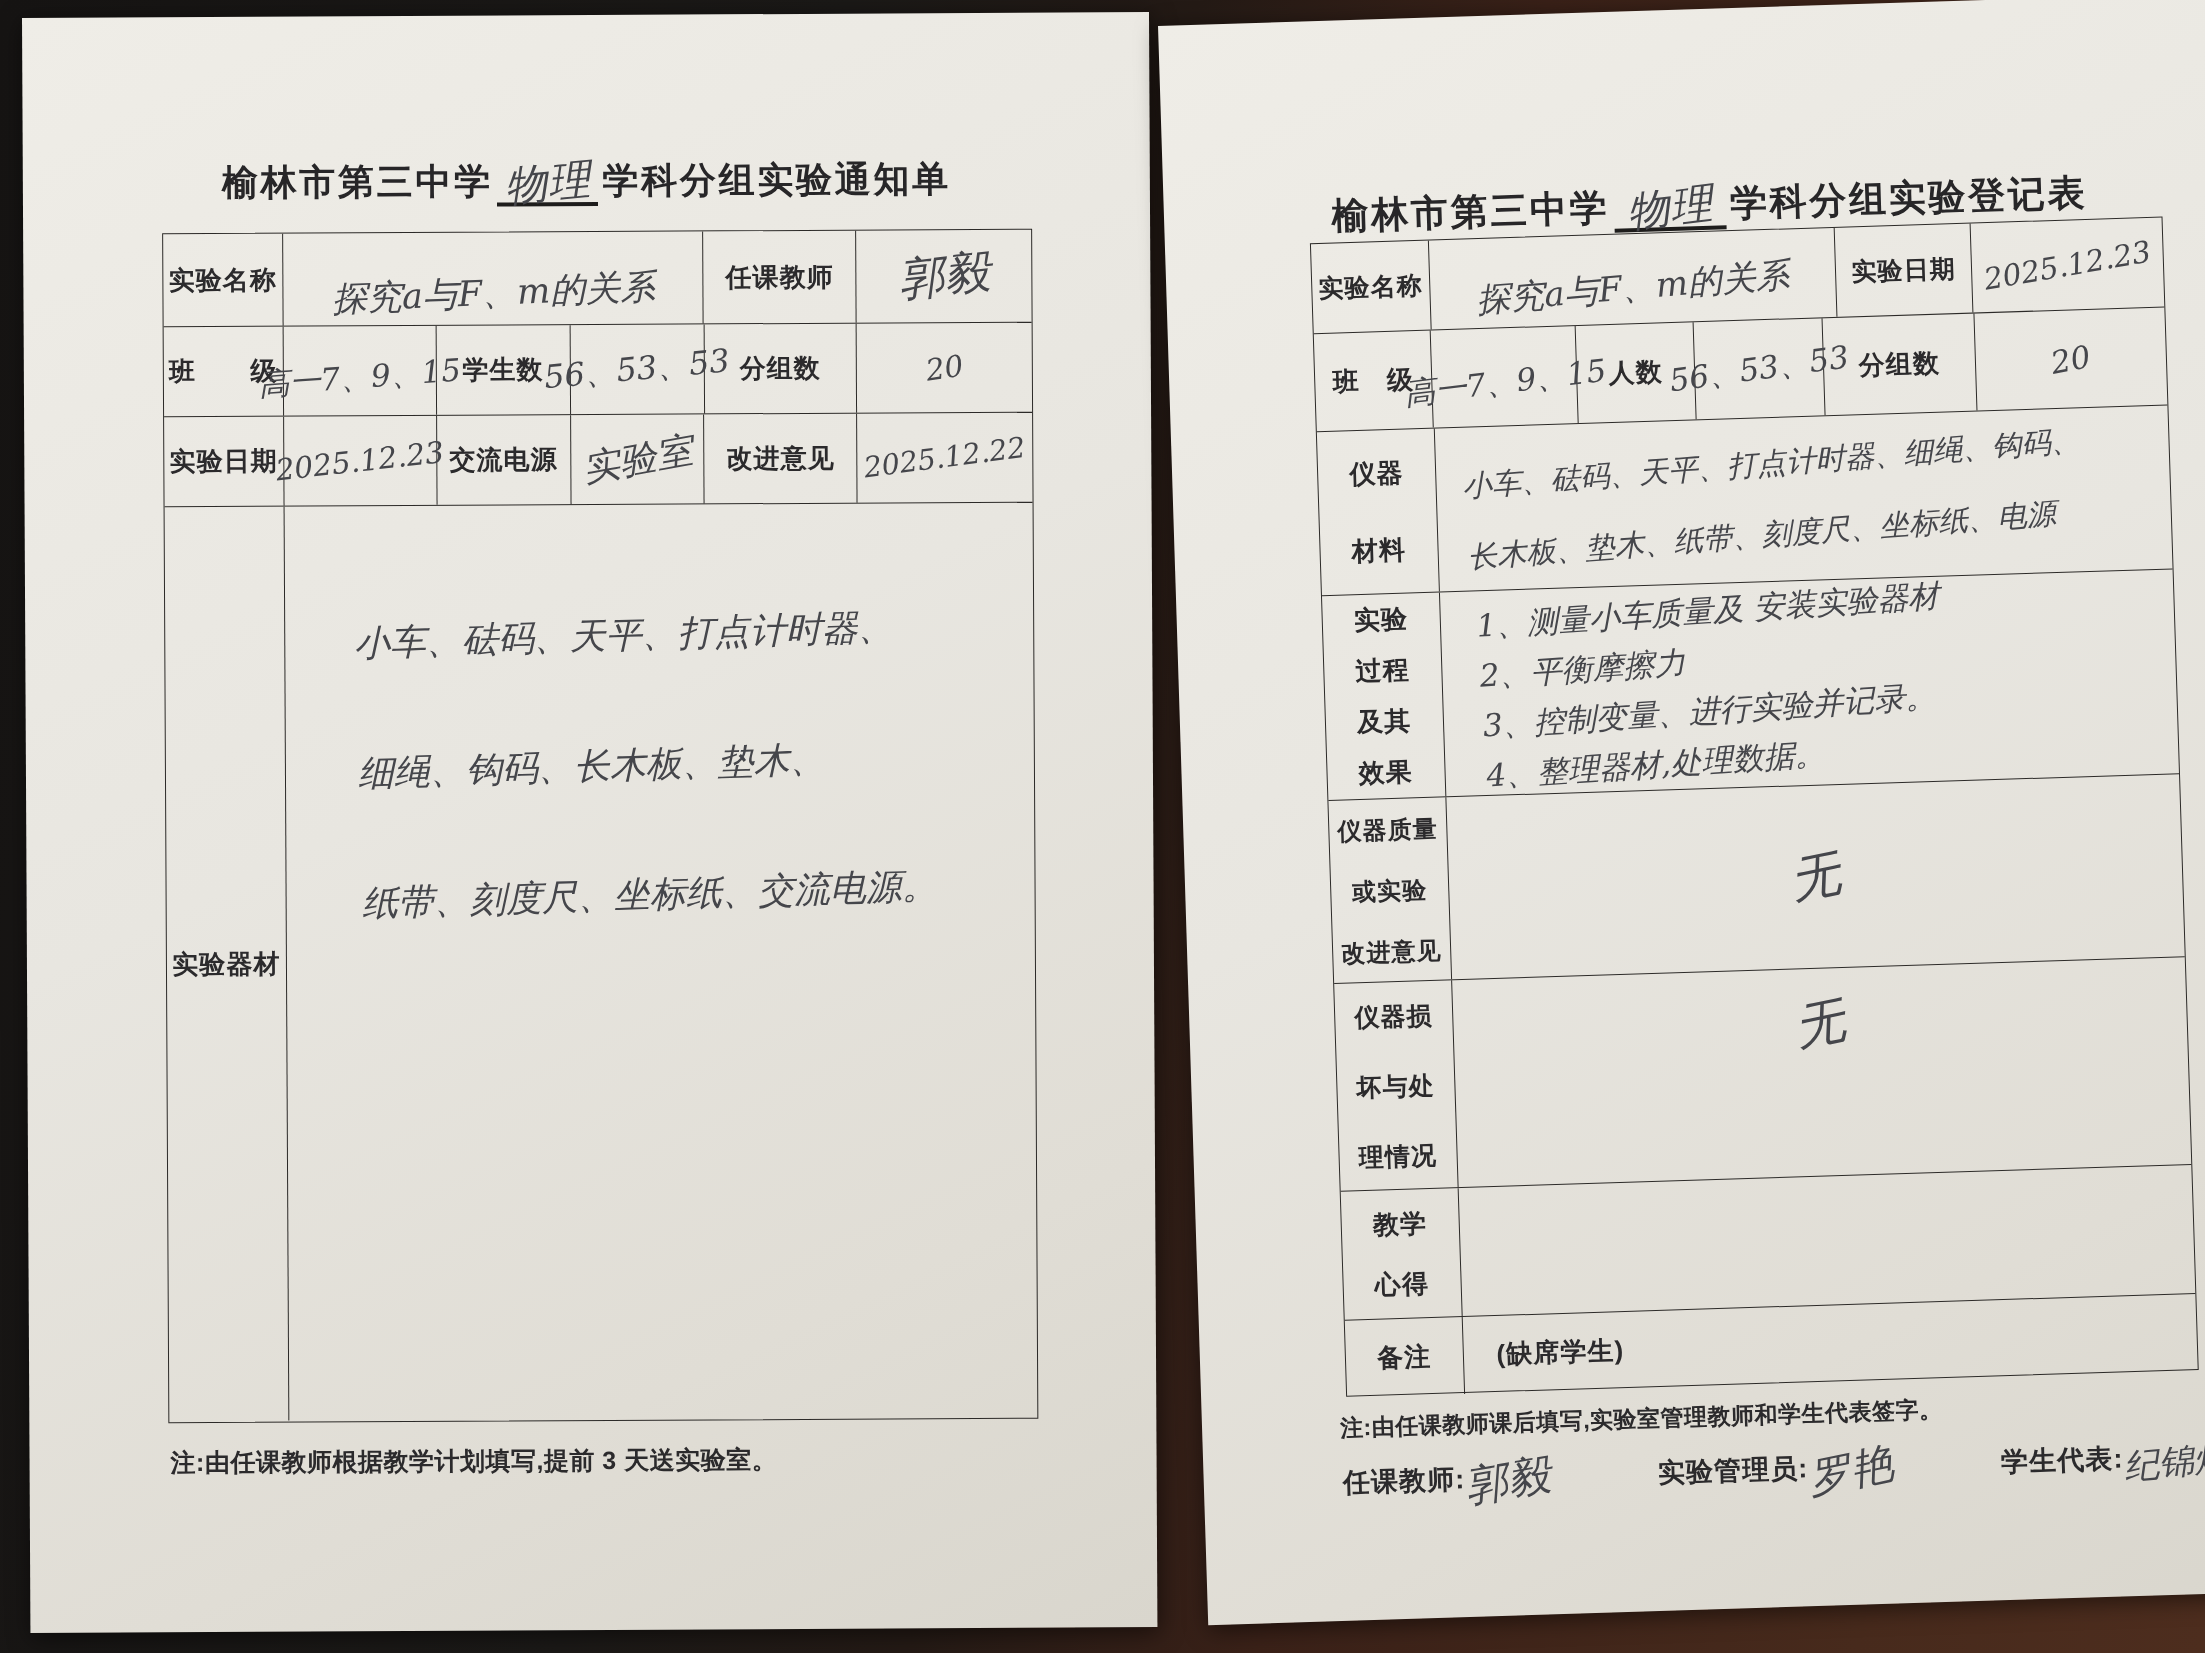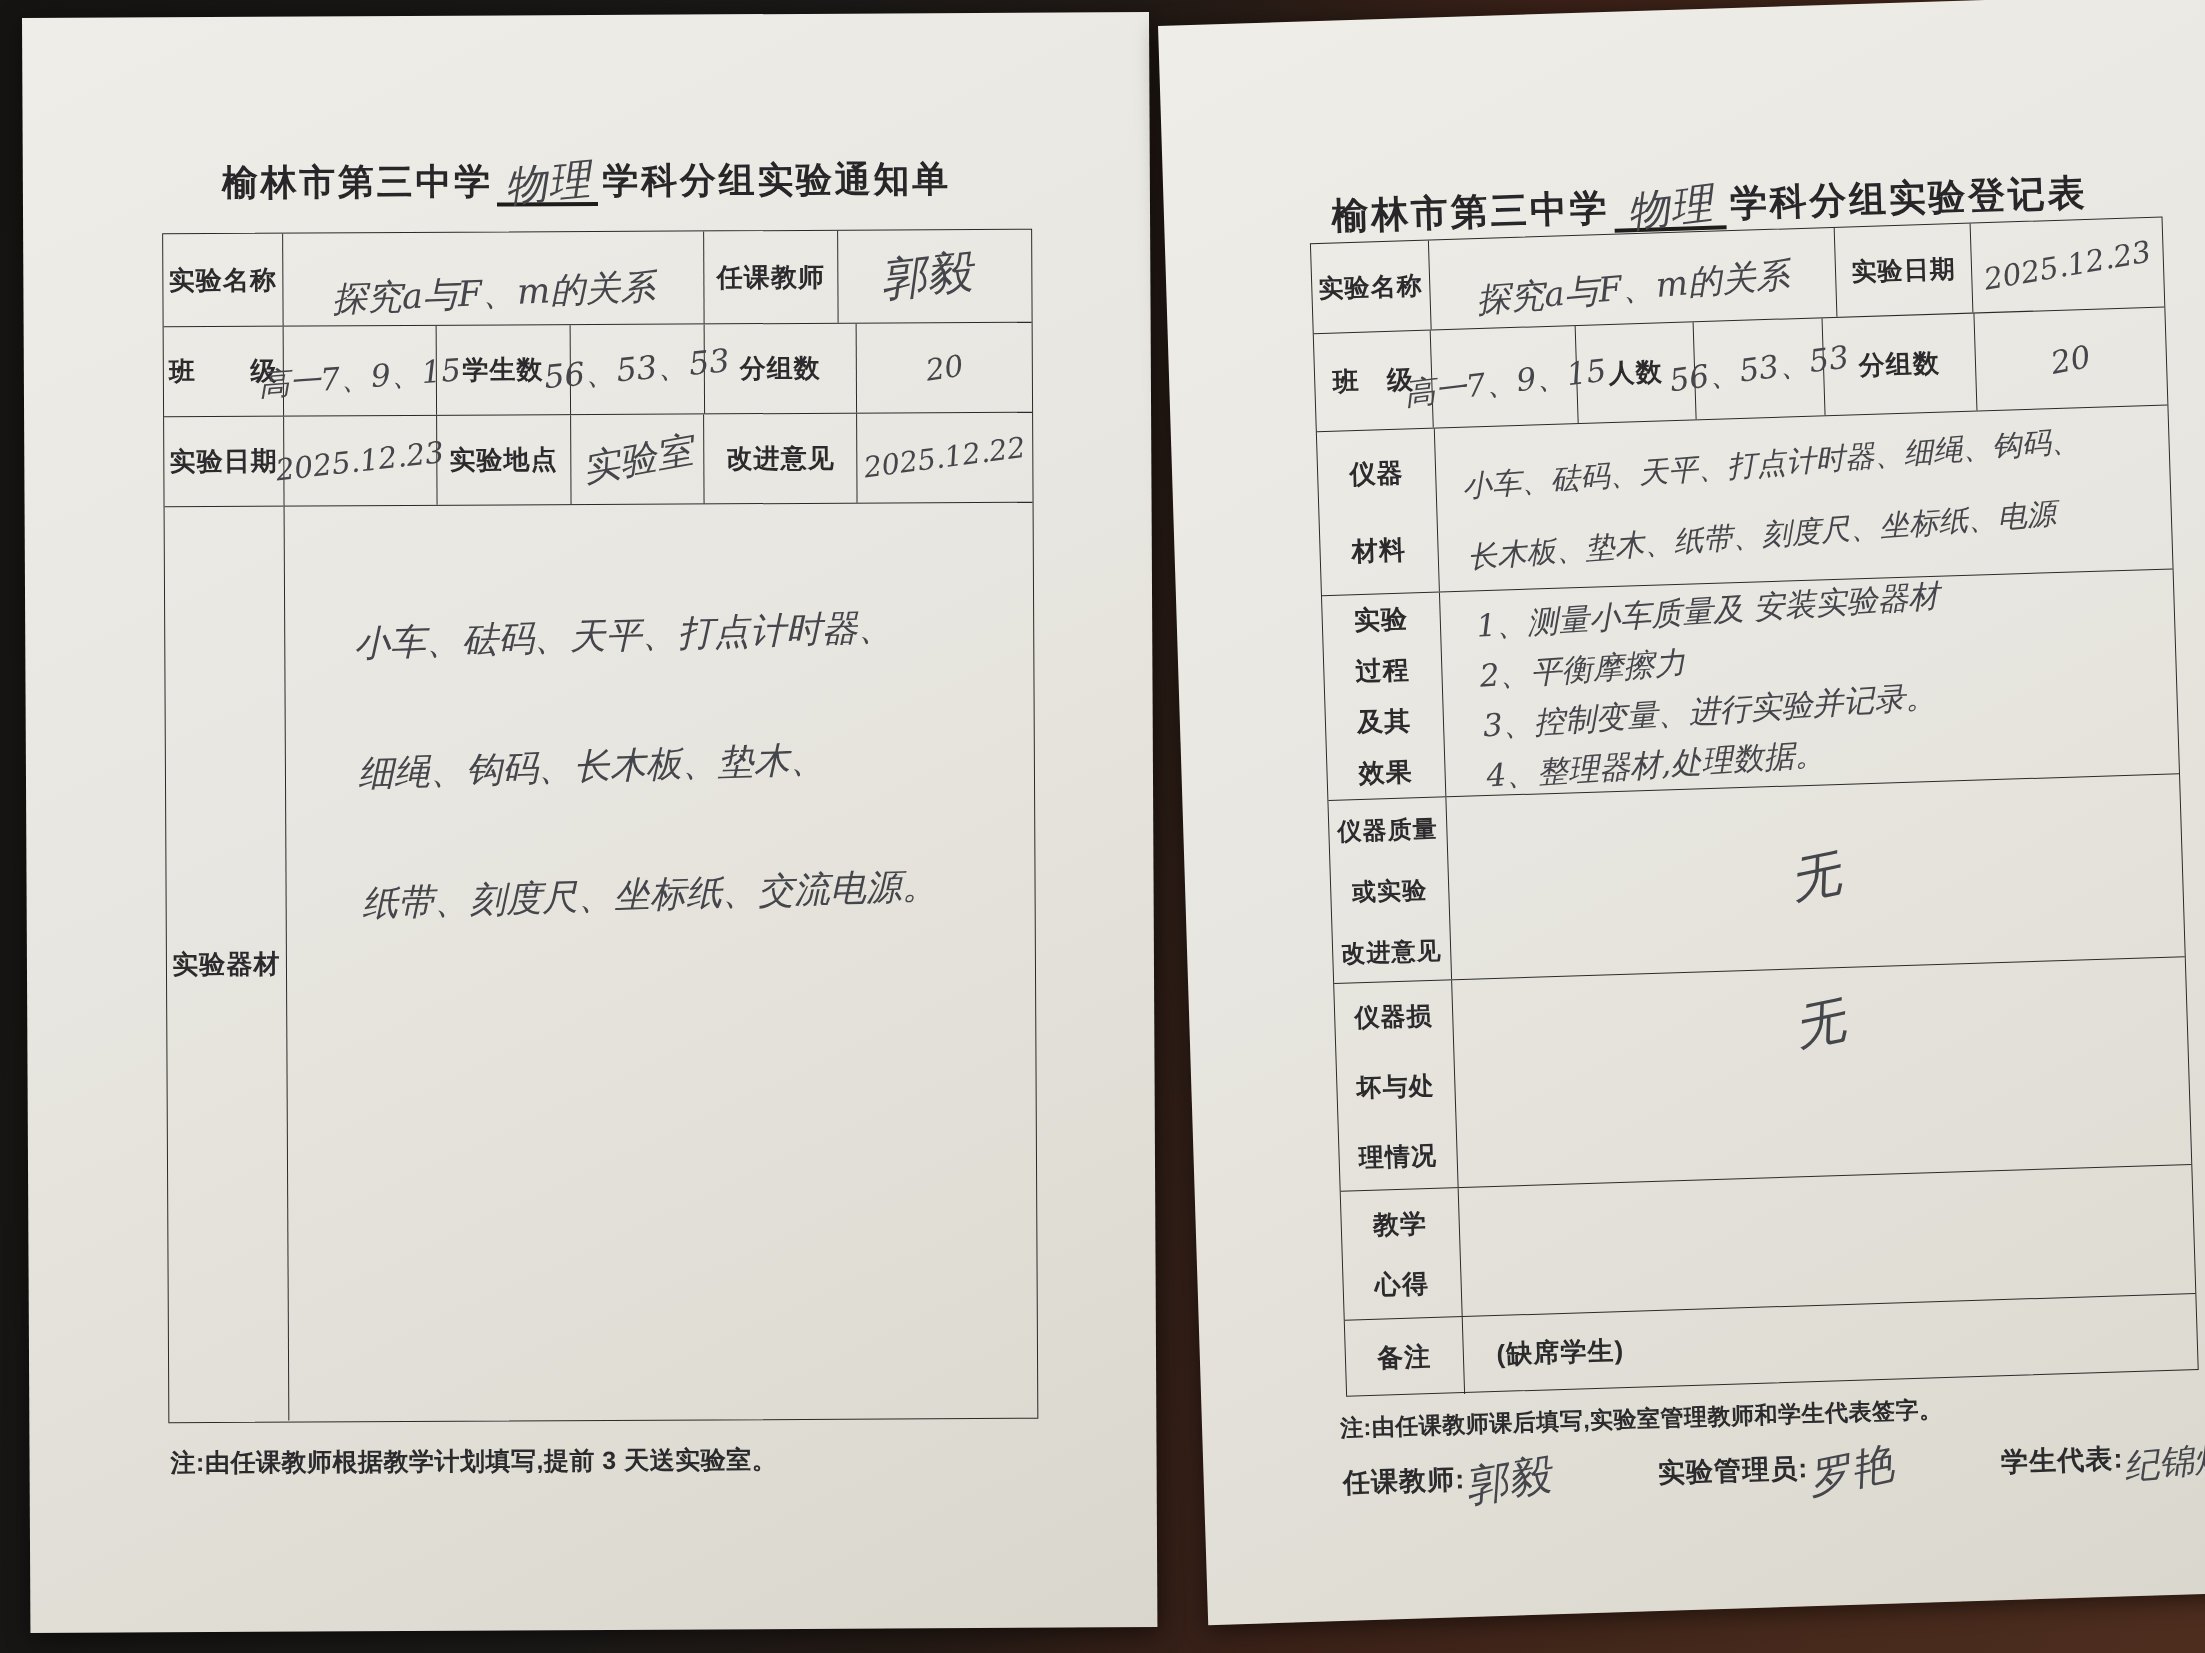--- a/index.html
+++ b/index.html
@@ -66,21 +66,21 @@
       <span>学科分组实验通知单</span>
     </div>
 
     <div class="tbl" style="left:139px;top:216px;width:870px;height:1190px;">
 
       <div class="tr" style="height:93px;">
         <div class="td lbl" style="width:120px;">实验名称</div>
         <div class="td val" style="width:421px;">
           <span class="hw" style="font-size:35px;transform:rotate(-2deg) translateY(14.2px);">探究a与F、m的关系</span>
         </div>
-        <div class="td lbl" style="width:134px;font-family:Liberation Serif, serif;">任课教师</div>
+        <div class="td lbl" style="width:153px;font-family:Liberation Serif, serif;">任课教师</div>
         <div class="td val" style="width:175px;">
           <span class="hw" style="font-size:46px;transform:rotate(-6deg);">郭毅</span>
         </div>
       </div>
 
       <div class="tr" style="height:90px;">
         <div class="td lbl" style="width:120px;">班　　级</div>
         <div class="td val" style="width:153px;">
           <span class="hw" style="font-size:31px;transform:rotate(-4deg) translateY(6.6px);white-space:nowrap;">高一7、9、15</span>
         </div>
@@ -92,21 +92,21 @@
         <div class="td val" style="width:175px;">
           <span class="hw" style="font-size:29.5px;transform:rotate(-8deg);">20</span>
         </div>
       </div>
 
       <div class="tr" style="height:90px;">
         <div class="td lbl" style="width:120px;">实验日期</div>
         <div class="td val" style="width:153px;">
           <span class="hw" style="font-size:29.5px;transform:rotate(-6deg);white-space:nowrap;">2025.12.23</span>
         </div>
-        <div class="td lbl" style="width:134px;">实验地点</div>
+        <div class="td lbl" style="width:134px;">交流电源</div>
         <div class="td val" style="width:134px;">
           <span class="hw" style="font-size:37px;transform:rotate(-10deg);">实验室</span>
         </div>
         <div class="td lbl" style="width:153px;">改进意见</div>
         <div class="td val" style="width:175px;">
           <span class="hw" style="font-size:28.4px;transform:rotate(-7deg);white-space:nowrap;">2025.12.22</span>
         </div>
       </div>
 
       <div class="tr" style="height:914px;">

